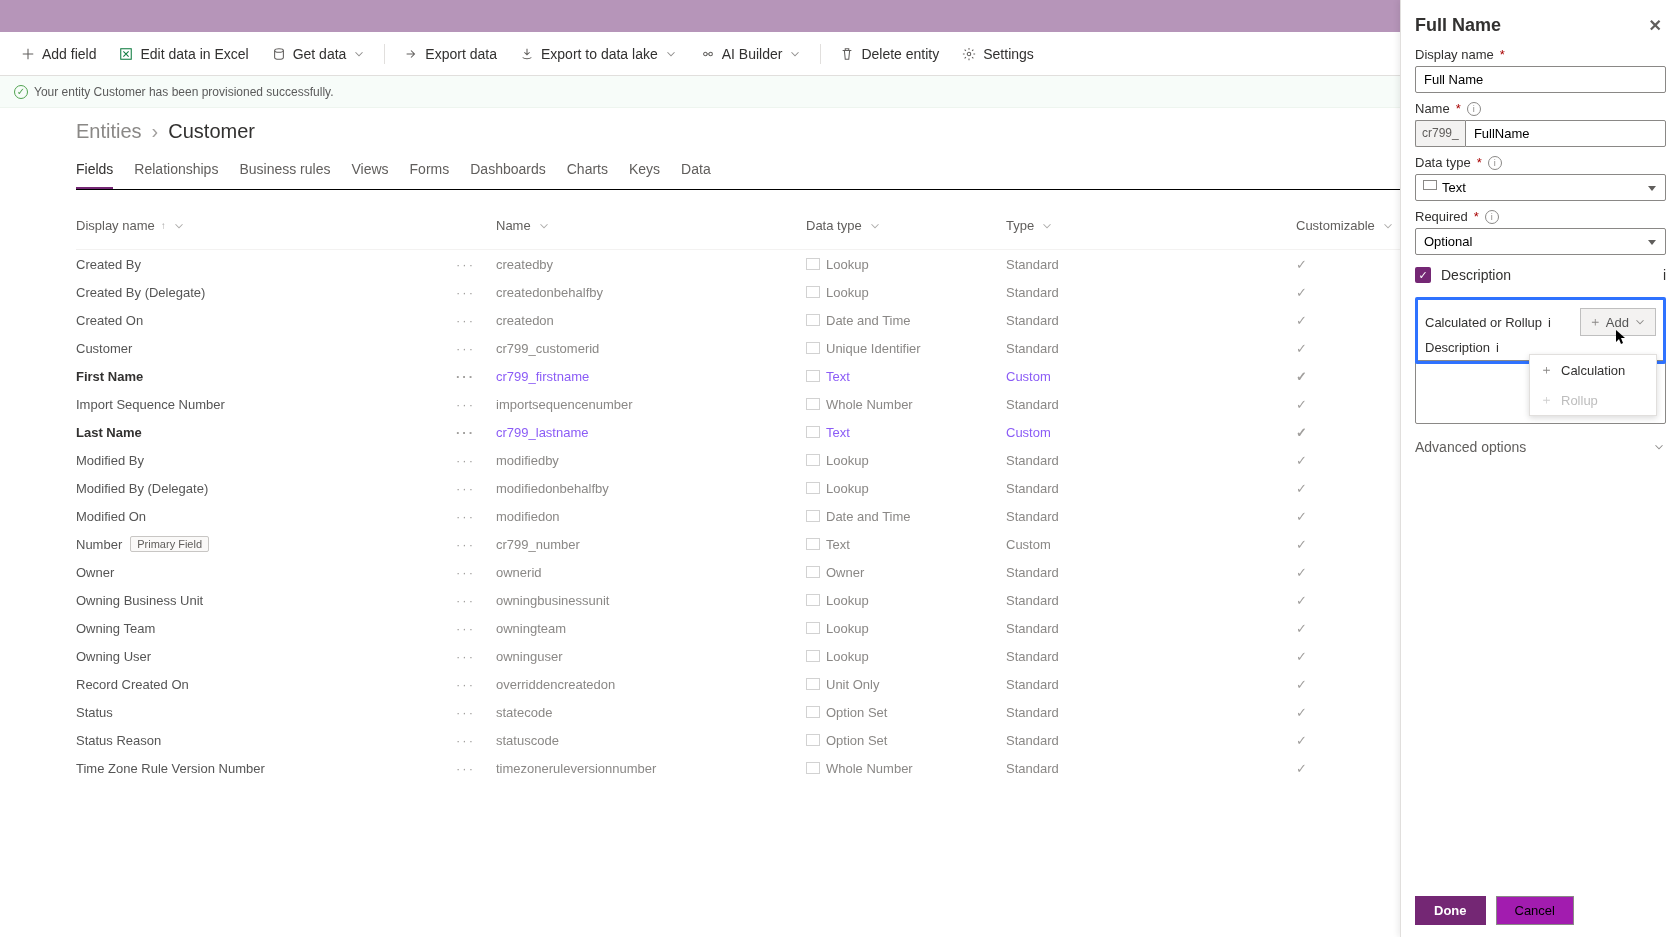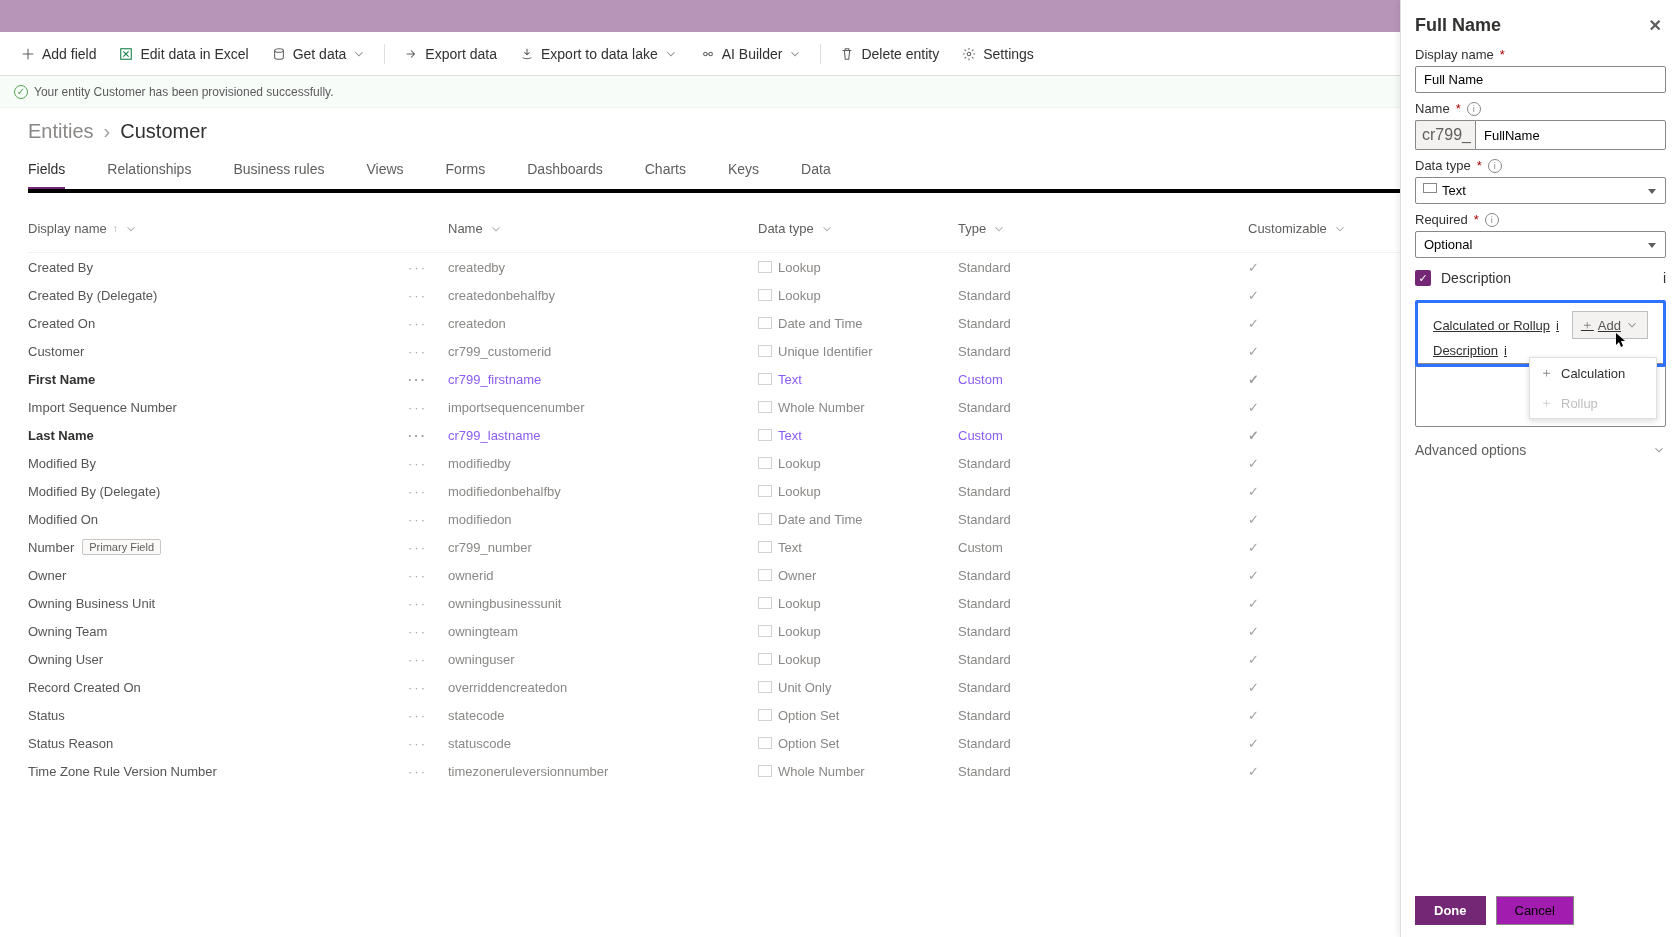--- a/index.html
+++ b/index.html
@@ -19,27 +19,27 @@
   .cmdbtn { display:inline-flex; align-items:center; gap:6px; padding:6px 10px; color:#323130; border-radius:2px; }
   .cmdbtn .ico { width:16px; height:16px; display:inline-flex; align-items:center; justify-content:center; }
   .sep { width:1px; height:20px; background:#e1dfdd; margin:0 6px; }
   .chev { width:14px; height:14px; opacity:.7; }
 
   
   .banner { display:flex; align-items:center; gap:6px; height:32px; padding:0 14px; font-size:12px; color:#5b5b5b; background:#f7fcf9; border-bottom:1px solid #eef5ef; }
   .green-check { width:14px; height:14px; border:1px solid #51a351; border-radius:50%; display:inline-flex; align-items:center; justify-content:center; color:#51a351; font-size:10px; }
 
   
-  .main { padding: 8px 28px 0 28px; }
+  .main { padding: 8px 28px 0 28px; margin-left: 48px; }
   .breadcrumb { display:flex; align-items:center; gap:10px; font-size:20px; color:#605e5c; margin-top:4px; }
   .breadcrumb .parent { color:#8a8886; }
   .breadcrumb .cur { color:#323130; font-weight:400; }
   .breadcrumb .sep-ch { color:#a19f9d; }
 
-  .tabs { display:flex; gap:42px; margin-top:14px; border-bottom:4px solid #000000; }
+  .tabs { display:flex; gap:21px; margin-top:14px; border-bottom:1px solid #000000; }
   .tabs .tab { padding:4px 0 10px 0; color:#605e5c; font-size:14px; border-bottom:2px solid transparent; }
   .tabs .tab.active { color:#323130; border-bottom:2px solid #742774; }
 
   .grid { margin-top:18px; }
   .hdr { display:grid; grid-template-columns: 380px 40px 310px 200px 290px 110px; align-items:center; color:#605e5c; font-size:13px; padding:10px 0 16px 0; border-bottom:1px solid #f3f2f1; }
   .hdr .hcell { display:flex; align-items:center; gap:6px; }
   .hdr .sorticon { font-size:10px; opacity:.6; }
   .row { display:grid; grid-template-columns: 380px 40px 310px 200px 290px 110px; align-items:center; height:28px; font-size:13px; color:#555; }
   .row .c1 { display:flex; align-items:center; gap:8px; }
   .row .c1 .pf { border:1px solid #c8c6c4; background:#faf9f8; color:#605e5c; font-size:11px; padding:1px 6px; border-radius:2px; }
@@ -55,29 +55,29 @@
   
   .panel { position:absolute; top:0; right:0; width:280px; height:100%; background:#fff; border-left:1px solid #e1dfdd; box-shadow:-2px 0 6px rgba(0,0,0,.08); padding:12px 14px 0 14px; }
   .panel h2 { margin:0; font-size:18px; font-weight:600; display:flex; align-items:center; justify-content:space-between; }
   .panel .close { font-size:16px; color:#605e5c; padding:4px; }
   .panel .fld { margin-top:8px; }
   .panel .fld label { display:flex; align-items:center; gap:6px; font-size:13px; color:#323130; }
   .panel .fld .req { color:#a80000; }
   .panel .fld .info { width:14px; height:14px; border:1px solid #8a8886; border-radius:50%; font-size:9px; display:inline-flex; align-items:center; justify-content:center; color:#8a8886; }
   .panel input[type=text], .panel select, .panel textarea { width:100%; border:1px solid #8a8886; padding:5px 8px; background:#fff; font-family:inherit; font-size:13px; margin-top:4px; border-radius:2px; }
   .panel .name-row { display:flex; gap:0; margin-top:4px; }
-  .panel .name-row .prefix { width:60px; background:#f3f2f1; border:1px solid #8a8886; border-right:none; padding:5px 6px; font-size:16px; color:#605e5c; border-radius:2px 0 0 2px; }
+  .panel .name-row .prefix { width:60px; background:#f3f2f1; border:1px solid #8a8886; border-right:none; padding:5px 6px; font-size:12px; color:#605e5c; border-radius:2px 0 0 2px; }
   .panel .name-row input { border-radius:0 2px 2px 0; margin-top:0; }
   .panel .sel { position:relative; }
   .panel .sel::after { content:""; position:absolute; right:10px; top:16px; width:0; height:0; border-left:4px solid transparent; border-right:4px solid transparent; border-top:5px solid #605e5c; }
   .panel .check-row { display:flex; align-items:center; gap:10px; margin-top:12px; }
   .panel .check-row .cb { width:16px; height:16px; background:#742774; display:inline-flex; align-items:center; justify-content:center; color:#fff; font-size:11px; border-radius:2px; }
   .panel textarea { height:64px; resize:none; }
 
-  .hl-box { border:3px solid #2f72ff; padding:4px 13px; margin-top:14px; border-radius:2px; position:relative;text-decoration:underline; }
+  .hl-box { border:3px solid #2f72ff; padding:4px 5px; margin-top:14px; border-radius:2px; position:relative; }
   .hl-box .roll-top { display:flex; align-items:center; justify-content:space-between; padding:4px 2px 2px 2px; gap:8px; }
   .hl-box .roll-top .lt { display:flex; align-items:center; gap:6px; font-size:13px; }
   .addbtn { display:inline-flex; align-items:center; gap:4px; border:1px solid #bfbfbf; background:#f3f2f1; padding:4px 8px; font-size:13px; color:#555; position:relative; }
   .addbtn .pl { color:#8a8886; }
   .cursor { position:absolute; top:28px; right:34px; font-size:14px; pointer-events:none; color:#000; }
   .flyout { position:absolute; top:54px; right:6px; background:#fff; border:1px solid #e1dfdd; box-shadow:0 2px 6px rgba(0,0,0,.15); width:128px; font-size:13px; z-index:5; }
   .flyout .fi { display:flex; align-items:center; gap:8px; padding:6px 10px; }
   .flyout .fi .pl { color:#8a8886; }
   .flyout .fi.dis { color:#bdbdbd; }
   .flyout .fi.dis .pl { color:#d0d0d0; }

